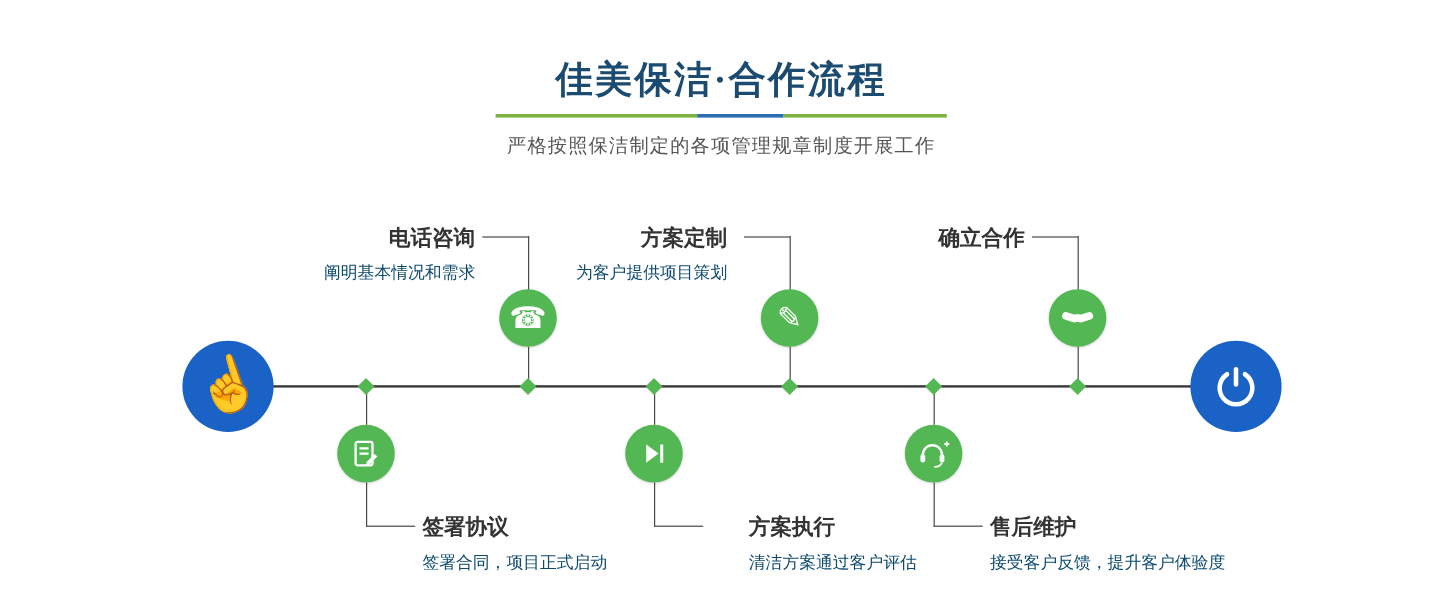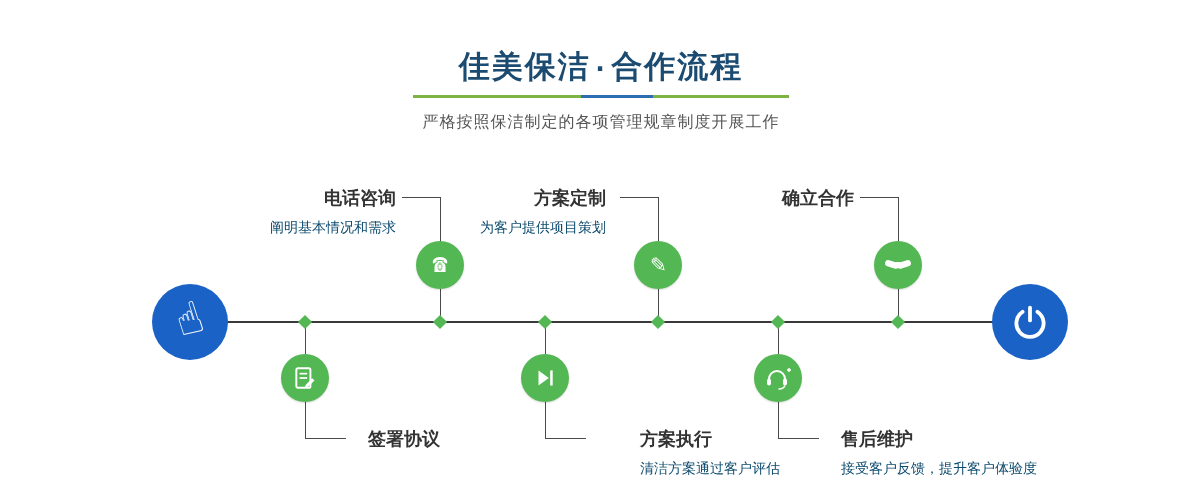--- a/index.html
+++ b/index.html
@@ -1,18 +1,18 @@
 <!DOCTYPE html>
 <html><head>
 <meta charset="utf-8">
 <style>
   html,body{margin:0;padding:0;background:#fff;}
   .page{
     position:relative;width:1202px;height:502px;background:#ffffff;overflow:hidden;
-    font-family:Liberation Mono, monospace;
+    font-family:Liberation Serif, serif;
   }
   
   .title{
     position:absolute;top:46px;left:0;width:100%;text-align:center;
     font-size:31px;font-weight:bold;color:#1b4b70;letter-spacing:2px;
   }
   .title-underline{position:absolute;top:95px;left:413px;width:376px;height:3px;display:flex;}
   .seg-g1{width:168px;background:#7db343;}
   .seg-b{width:72px;background:#2c6cb0;}
   .seg-g2{flex:1;background:#7db343;}
@@ -32,21 +32,21 @@
     display:flex;align-items:center;justify-content:center;color:#fff;box-shadow:0 1px 2px rgba(0,0,0,.15);
   }
   .glyph{font-size:25px;line-height:1;}
   .diamond{position:absolute;top:317px;width:10px;height:10px;background:#53b753;transform:rotate(45deg);}
   
   .elbow-top{position:absolute;top:197px;width:38px;height:44px;border-top:1px solid #4a4a4a;border-right:1px solid #4a4a4a;}
   .stem{position:absolute;width:0;border-left:1px solid #4a4a4a;}
   .elbow-bottom{position:absolute;top:402px;width:40px;height:36px;border-left:1px solid #4a4a4a;border-bottom:1px solid #4a4a4a;}
   
   .label-top{position:absolute;top:186px;width:214px;text-align:right;padding-right:6px;}
-  .label-bottom{position:absolute;top:427px;width:280px;text-align:left;margin-left:16px;}
+  .label-bottom{position:absolute;top:427px;width:280px;text-align:left;}
   .step-title{font-size:18px;font-weight:bold;color:#333;margin:0 0 9px;}
   .step-desc{font-size:14px;color:#0c4a6e;margin:0;}
   svg{display:block;}
 </style>
 </head>
 <body>
 
 <div class="page">
 
   <div class="title">佳美保洁·合作流程</div>
@@ -147,20 +147,21 @@
   <div class="label-top" style="left:392px;">
     <p class="step-title">方案定制</p>
     <p class="step-desc">为客户提供项目策划</p>
   </div>
   <div class="label-top" style="left:640px;">
     <p class="step-title">确立合作</p>
   </div>
 
   <div class="label-bottom" style="left:352px;">
     <p class="step-title">签署协议</p>
+    <p class="step-desc">签署合同，项目正式启动</p>
   </div>
   <div class="label-bottom" style="left:624px;">
     <p class="step-title">方案执行</p>
     <p class="step-desc">清洁方案通过客户评估</p>
   </div>
   <div class="label-bottom" style="left:825px;">
     <p class="step-title">售后维护</p>
     <p class="step-desc">接受客户反馈，提升客户体验度</p>
   </div>
 

